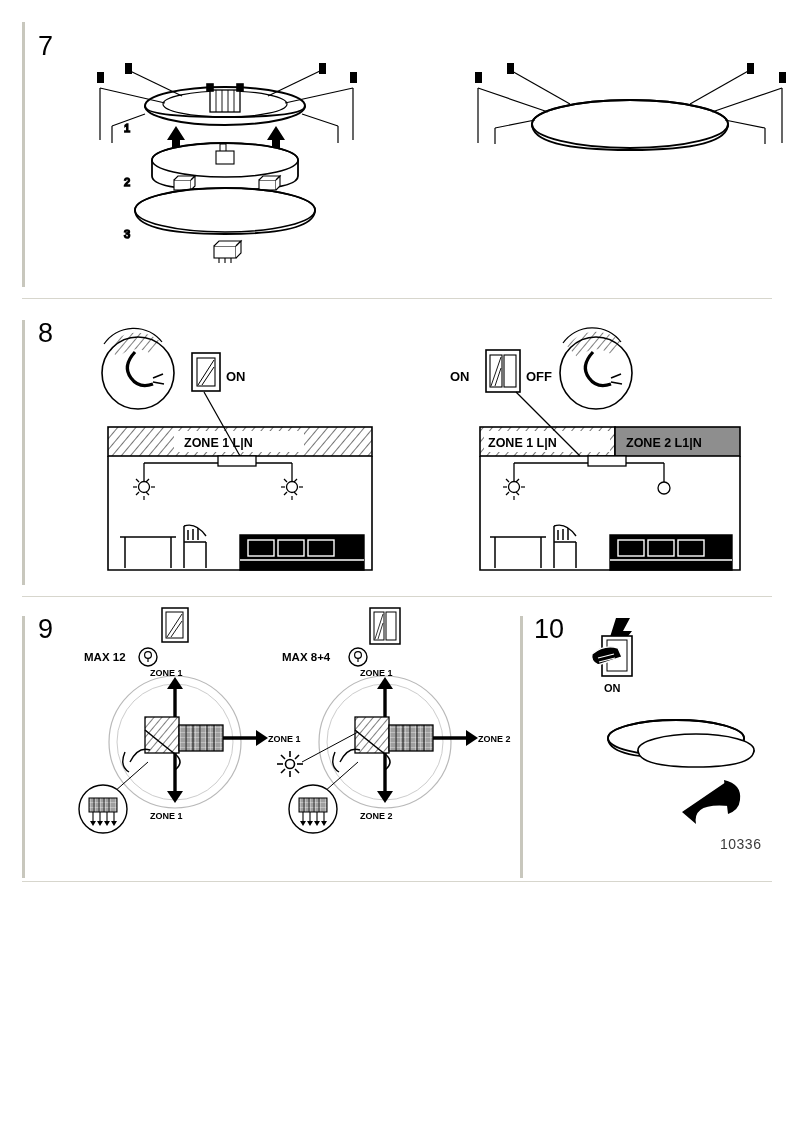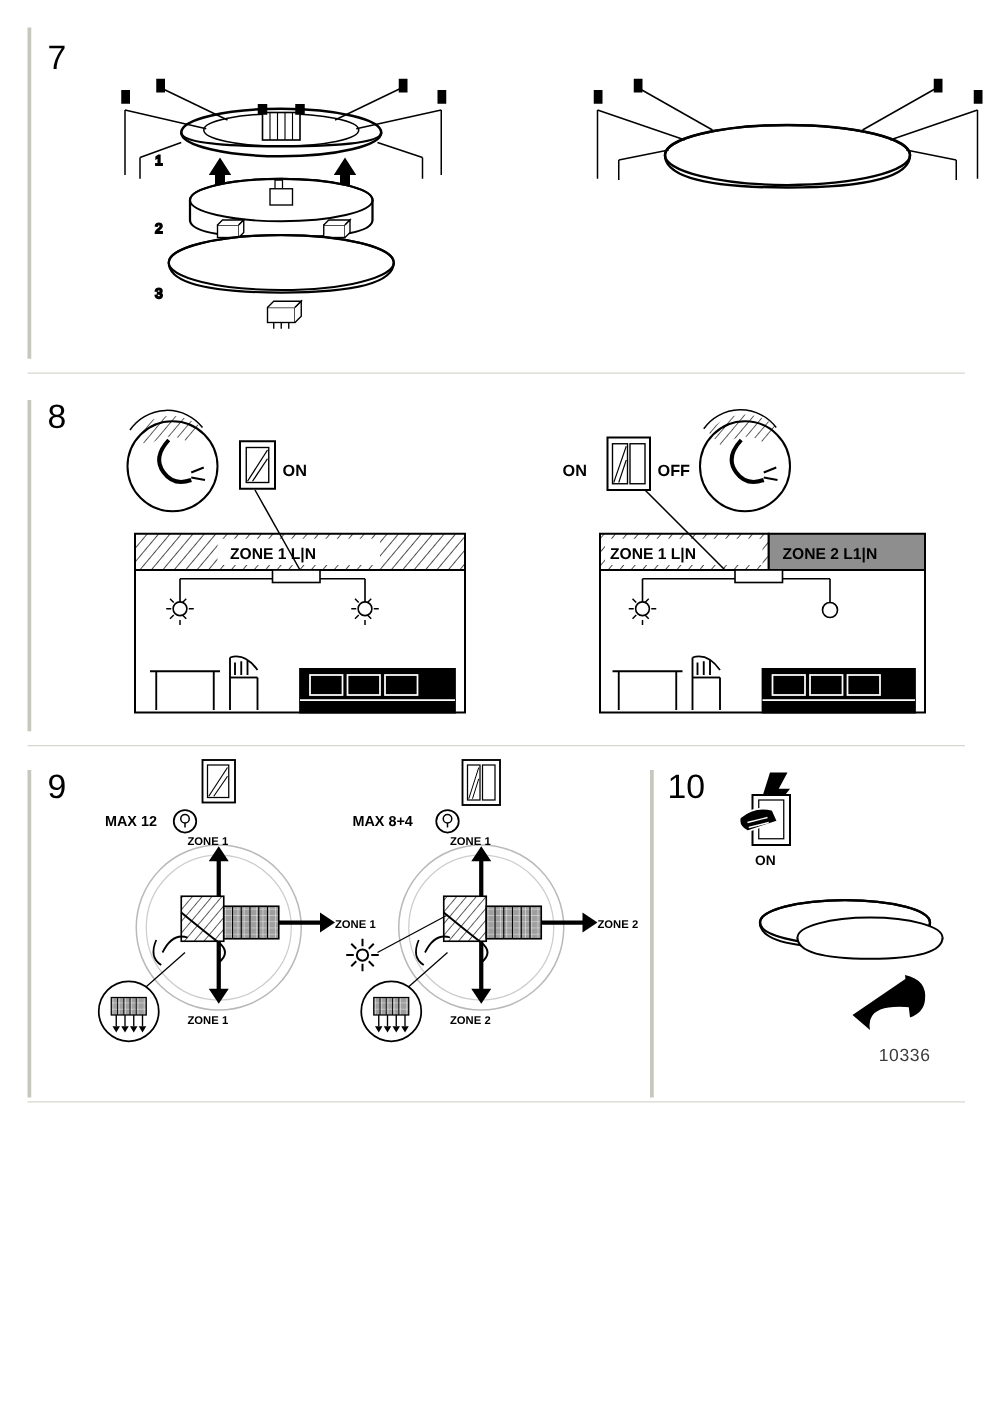--- a/index.html
+++ b/index.html
@@ -556,16 +556,16 @@
           <path d="M70 136 q0 17 58 17 q58 0 58 -17" fill="#ffffff" stroke="#000" stroke-width="1.6"></path>
         </g>
 
         <g>
           <path d="M158 168 l-44 30 l14 12 q-4 -22 34 -18 z" fill="#000" stroke="none"></path>
           <path d="M156 166 q18 4 16 20 q-1 10 -12 14" fill="#000" stroke="none"></path>
         </g>
       </svg>
     </div>
 
-    <div class="code" style="left:183px; top:238px;">10336</div>
+    <div class="code" style="left:200px; top:238px;">10336</div>
   </div>
 
 </div>
 
 </body></html>

